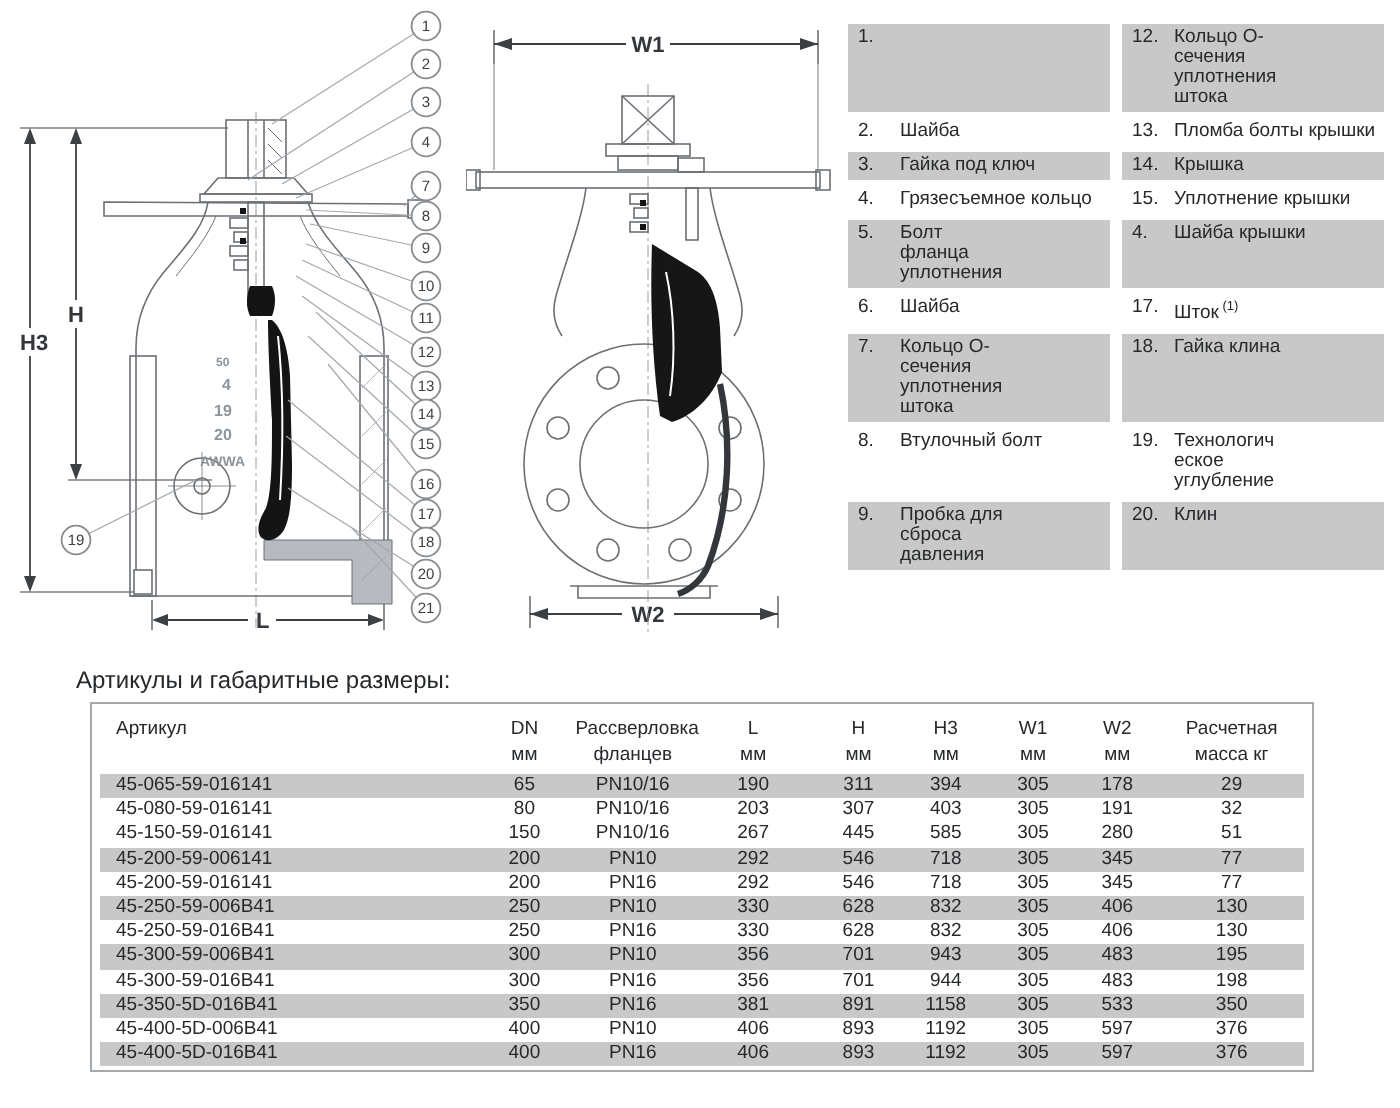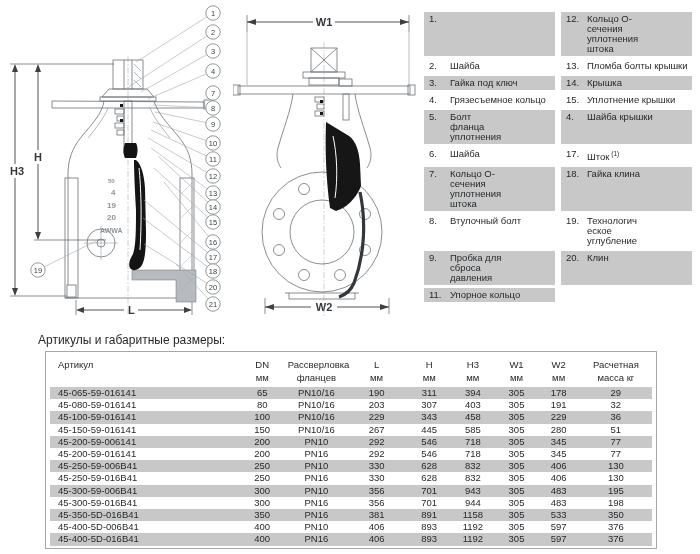--- a/index.html
+++ b/index.html
@@ -333,24 +333,20 @@
           <span class="pl-label">Пробка для
 сброса
 давления</span>
         </div>
         <div class="pl-cell shaded">
           <span class="pl-num">20.</span>
           <span class="pl-label">Клин</span>
         </div>
       </div>
       <div class="pl-row">
-        <div class="pl-cell shaded">
-          <span class="pl-num">11.</span>
-          <span class="pl-label">Упорное кольцо</span>
-        </div>
         <div class="pl-cell"></div>
       </div>
     </div>
 
   <div class="dims-title">Артикулы и габаритные размеры:</div>
   <div class="dims-wrap">
     <table id="dims-table">
       <colgroup>
         <col style="width:31%">
           <col style="width:8.5%">
@@ -418,31 +414,20 @@
             <td class="first">45-080-59-016141</td>
             <td>80</td>
             <td>PN10/16</td>
             <td>203</td>
             <td>307</td>
             <td>403</td>
             <td>305</td>
             <td>191</td>
             <td>32</td>
           </tr>
-          <tr class="shaded">
-            <td class="first">45-100-59-016141</td>
-            <td>100</td>
-            <td>PN10/16</td>
-            <td>229</td>
-            <td>343</td>
-            <td>458</td>
-            <td>305</td>
-            <td>229</td>
-            <td>36</td>
-          </tr>
           <tr>
             <td class="first">45-150-59-016141</td>
             <td>150</td>
             <td>PN10/16</td>
             <td>267</td>
             <td>445</td>
             <td>585</td>
             <td>305</td>
             <td>280</td>
             <td>51</td>

